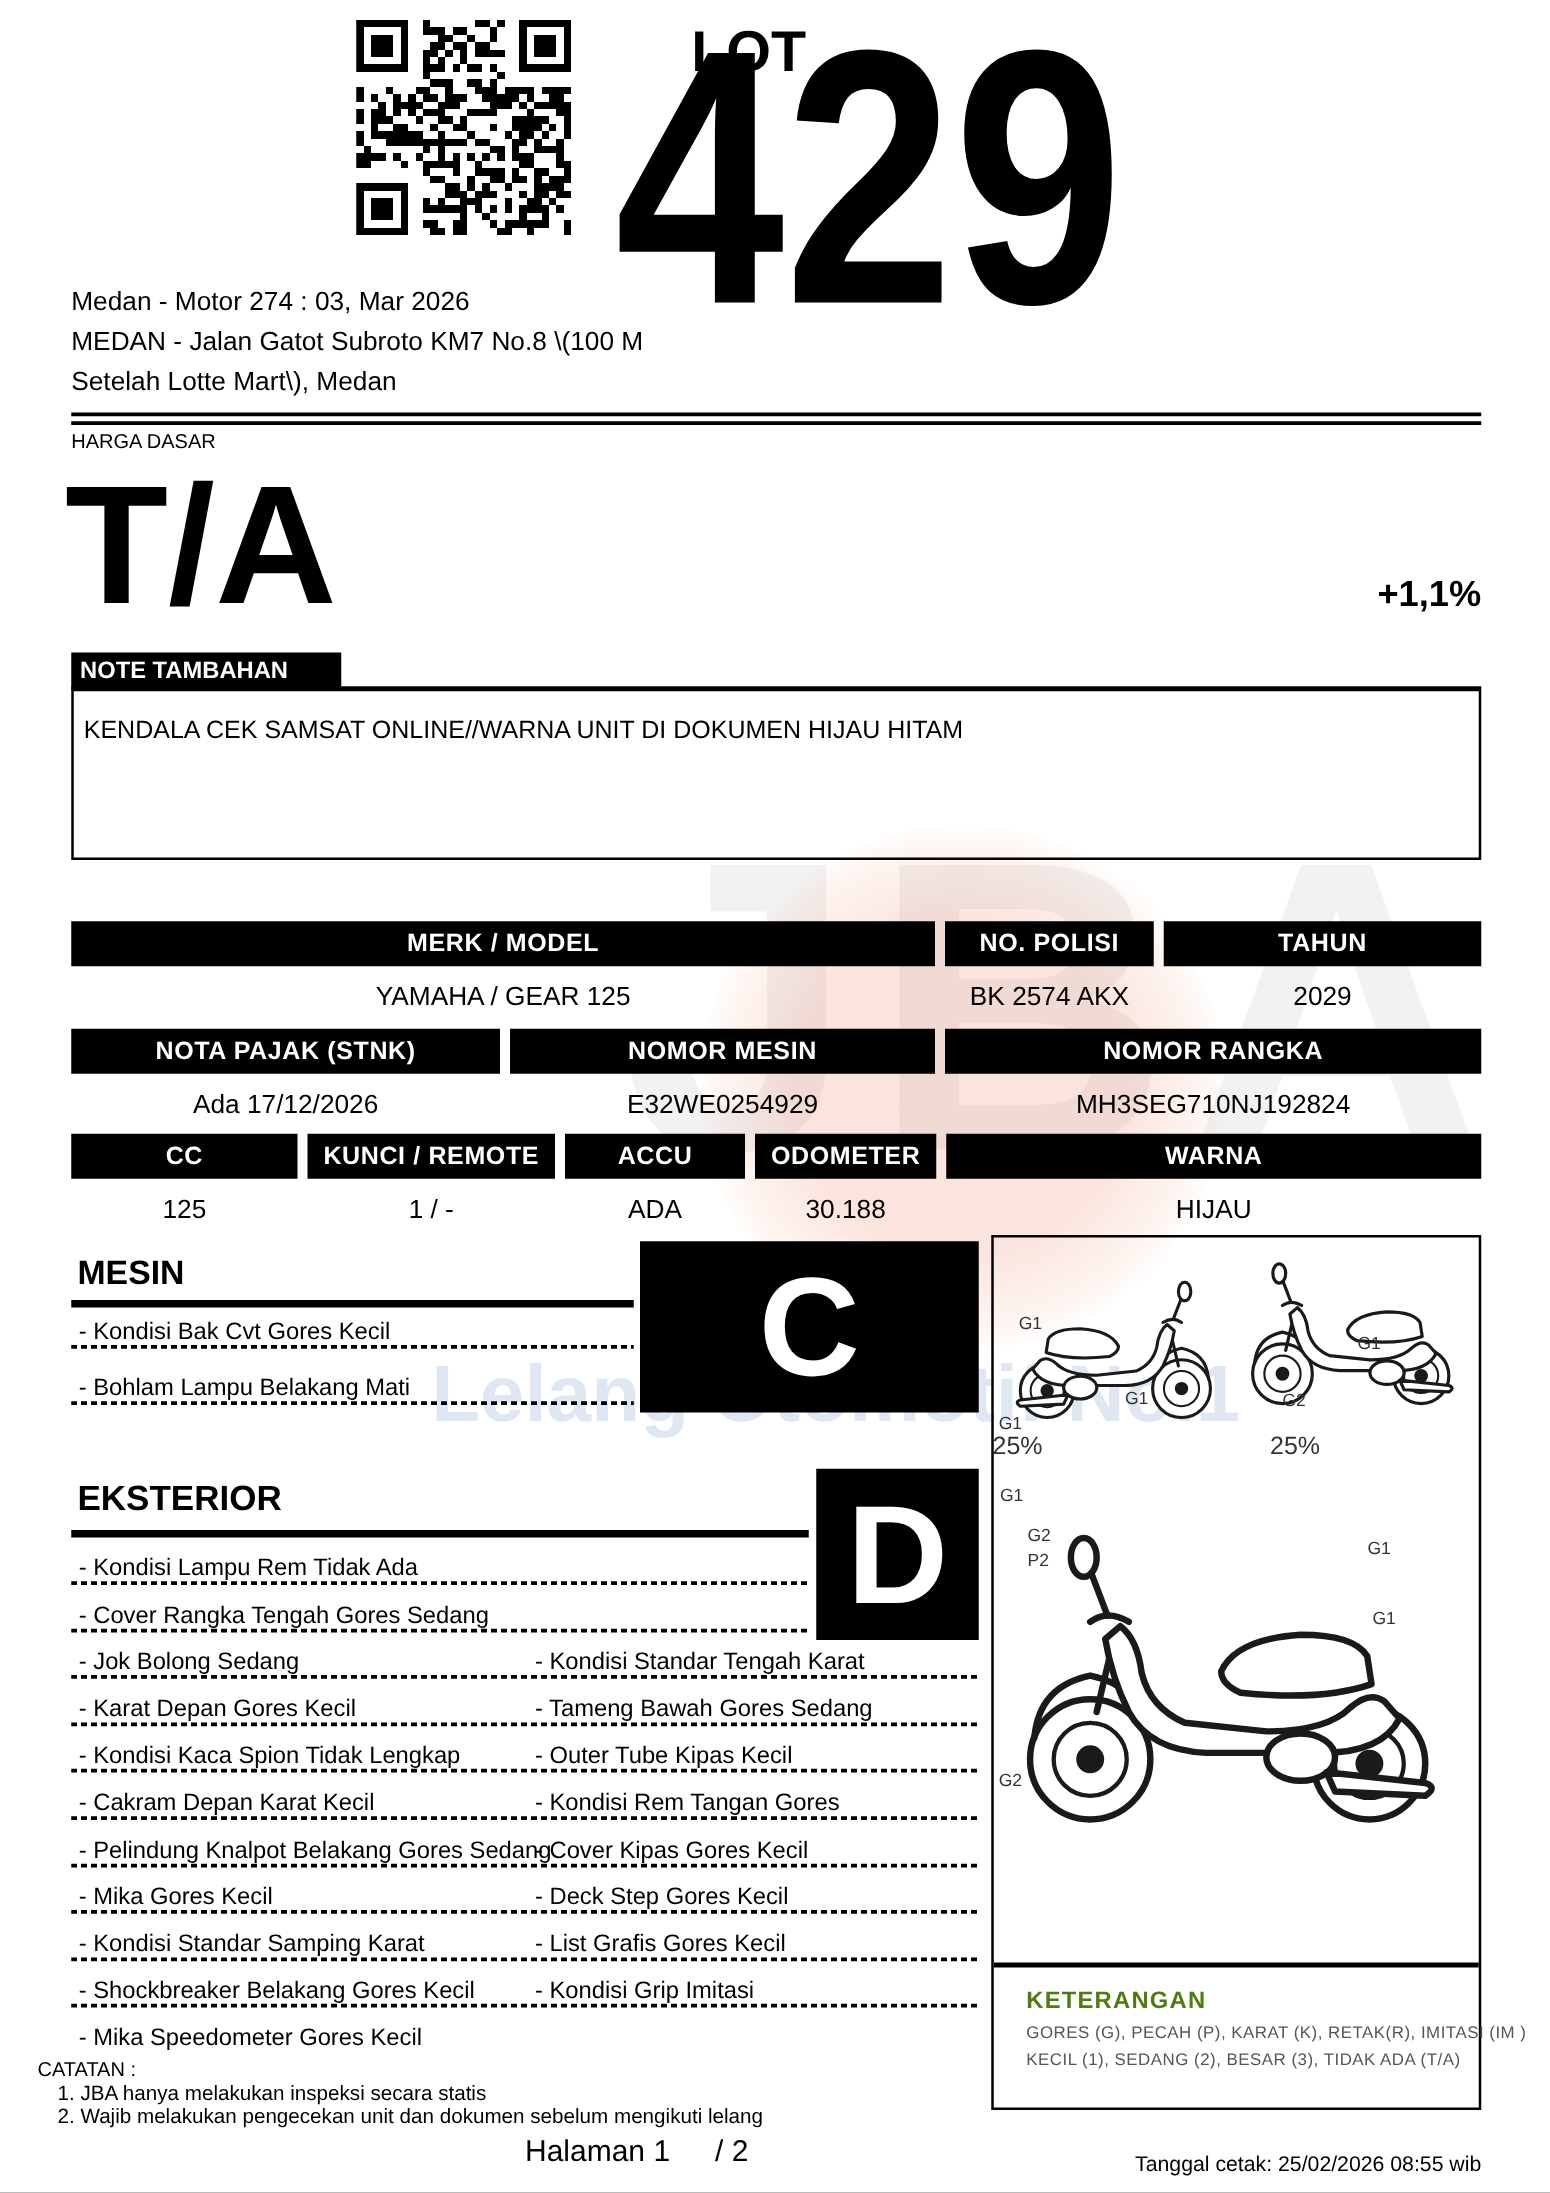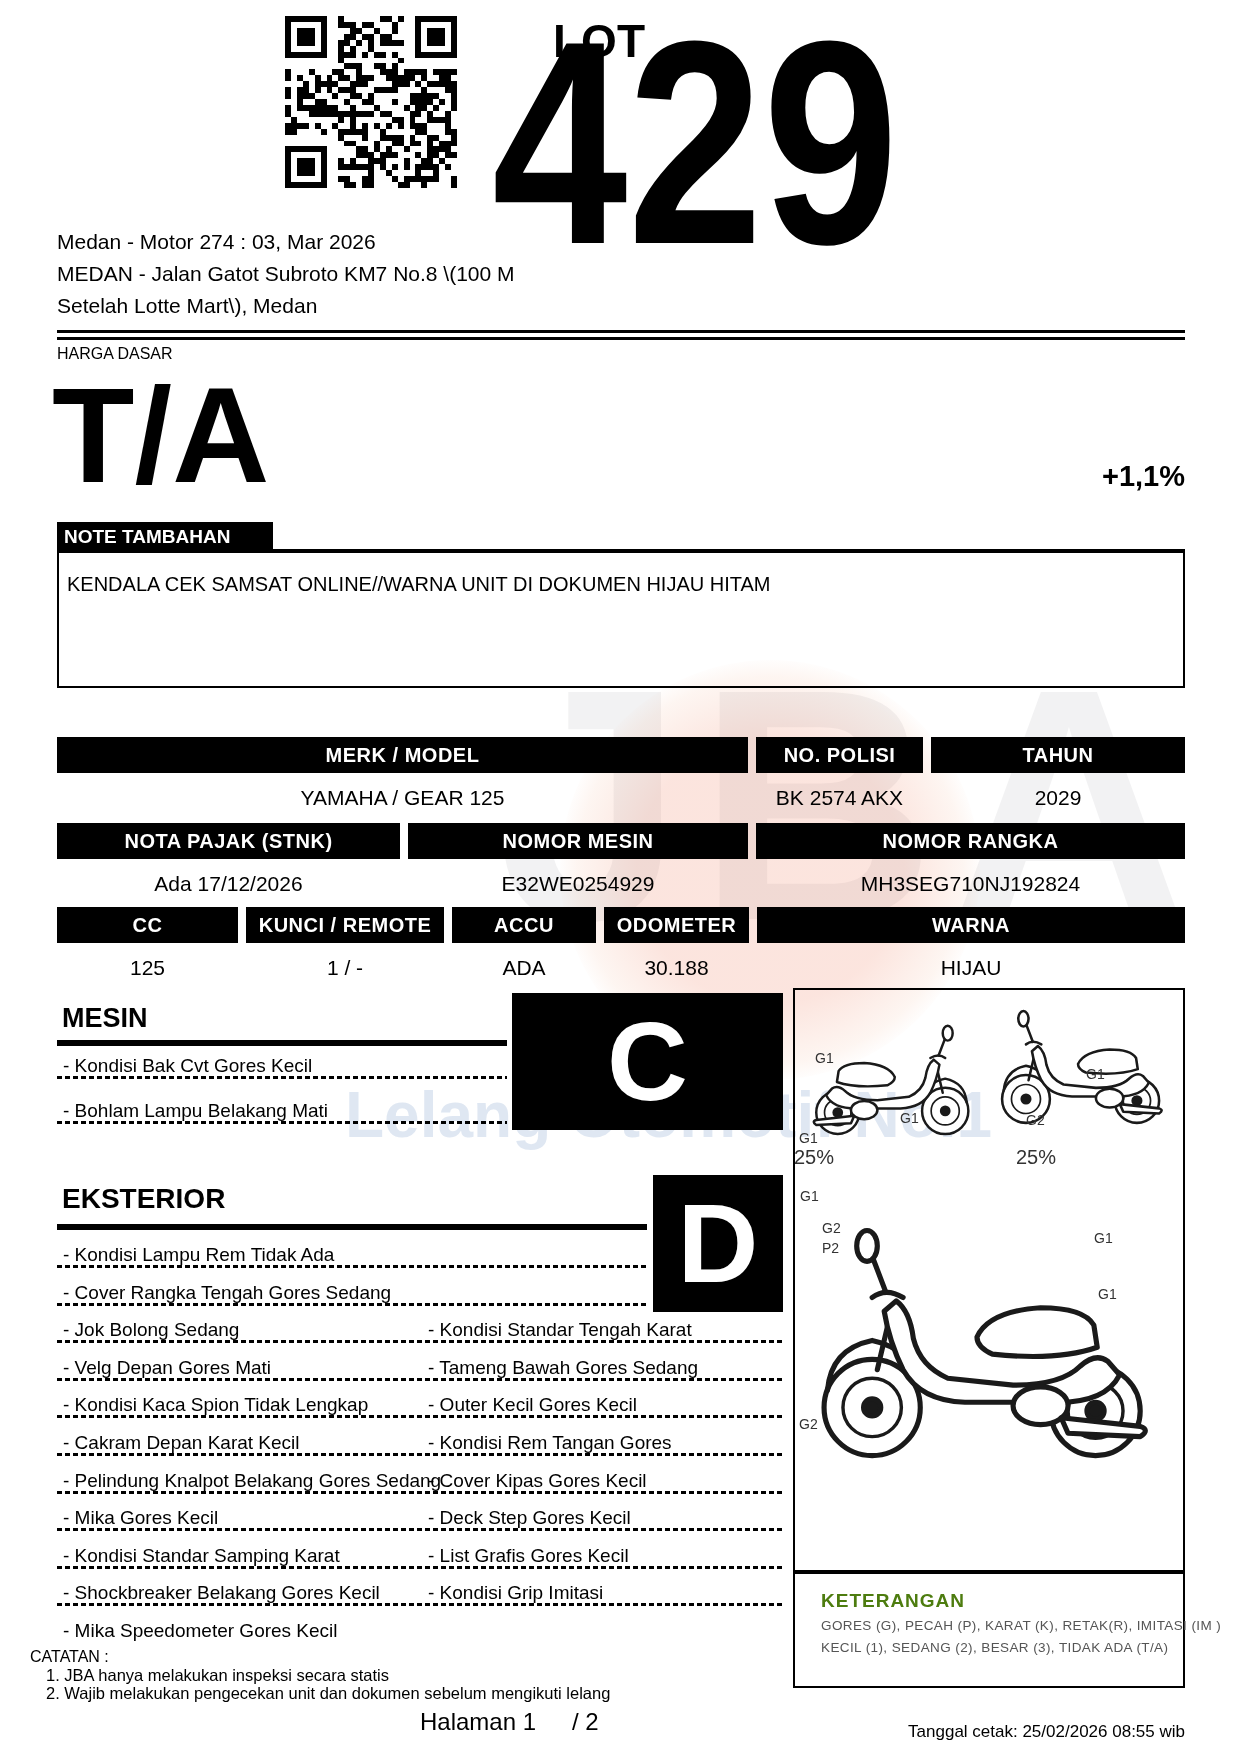--- a/index.html
+++ b/index.html
@@ -484,27 +484,27 @@
       <div class="list-row" style="top: 37.6px;">
         <span class="item-text" style="left: 6px;">- Cover Rangka Tengah Gores Sedang</span>
         <div class="dotline" style="left: 0px; top: 21px; width: 590px;"></div>
       </div>
       <div class="list-row" style="top: 75.2px;">
         <span class="item-text" style="left: 6px;">- Jok Bolong Sedang</span>
         <span class="item-text" style="left: 371px;">- Kondisi Standar Tengah Karat</span>
         <div class="dotline" style="left: 0px; top: 21px; width: 726px;"></div>
       </div>
       <div class="list-row" style="top: 112.8px;">
-        <span class="item-text" style="left: 6px;">- Velg Depan Gores Mati</span>
+        <span class="item-text" style="left: 6px;">- Karat Depan Gores Kecil</span>
         <span class="item-text" style="left: 371px;">- Tameng Bawah Gores Sedang</span>
         <div class="dotline" style="left: 0px; top: 21px; width: 726px;"></div>
       </div>
       <div class="list-row" style="top: 150.4px;">
         <span class="item-text" style="left: 6px;">- Kondisi Kaca Spion Tidak Lengkap</span>
-        <span class="item-text" style="left: 371px;">- Outer Kecil Gores Kecil</span>
+        <span class="item-text" style="left: 371px;">- Outer Tube Kipas Kecil</span>
         <div class="dotline" style="left: 0px; top: 21px; width: 726px;"></div>
       </div>
       <div class="list-row" style="top: 188px;">
         <span class="item-text" style="left: 6px;">- Cakram Depan Karat Kecil</span>
         <span class="item-text" style="left: 371px;">- Kondisi Rem Tangan Gores</span>
         <div class="dotline" style="left: 0px; top: 21px; width: 726px;"></div>
       </div>
       <div class="list-row" style="top: 225.6px;">
         <span class="item-text" style="left: 6px;">- Pelindung Knalpot Belakang Gores Sedang</span>
         <span class="item-text" style="left: 371px;">- Cover Kipas Gores Kecil</span>

